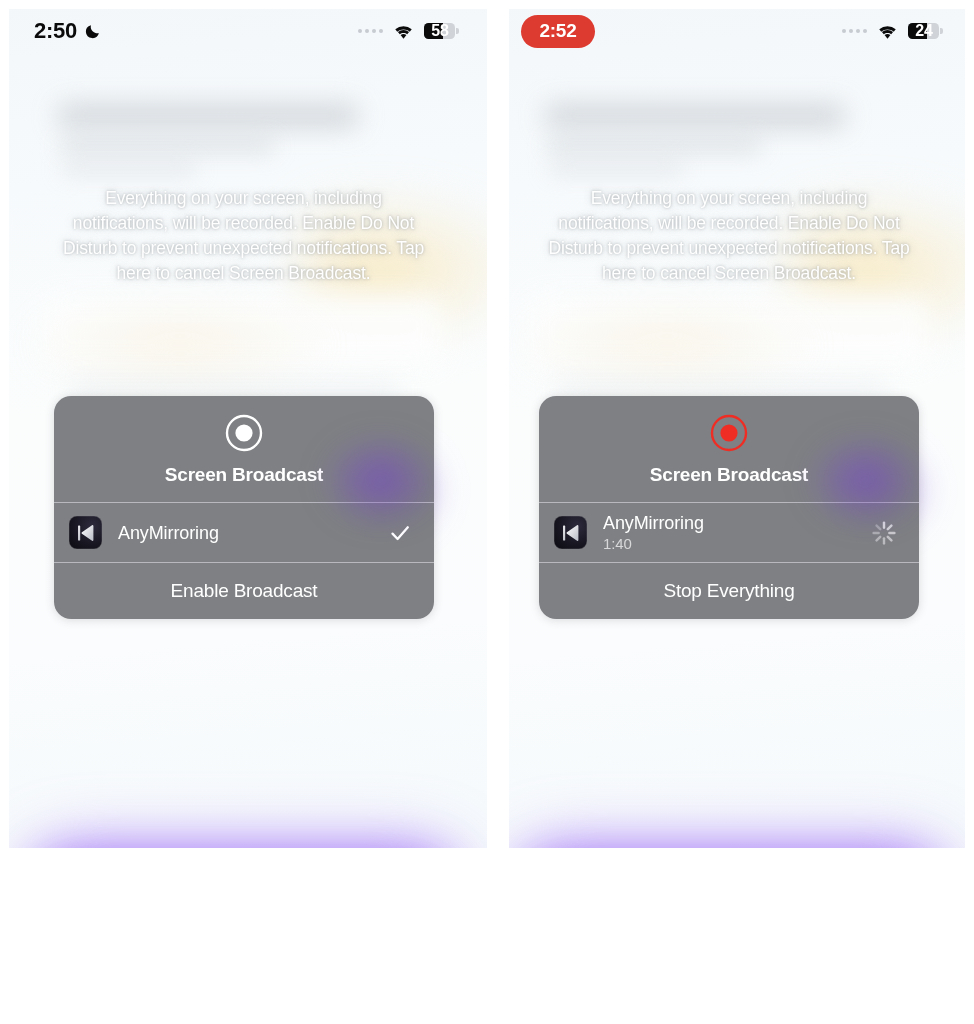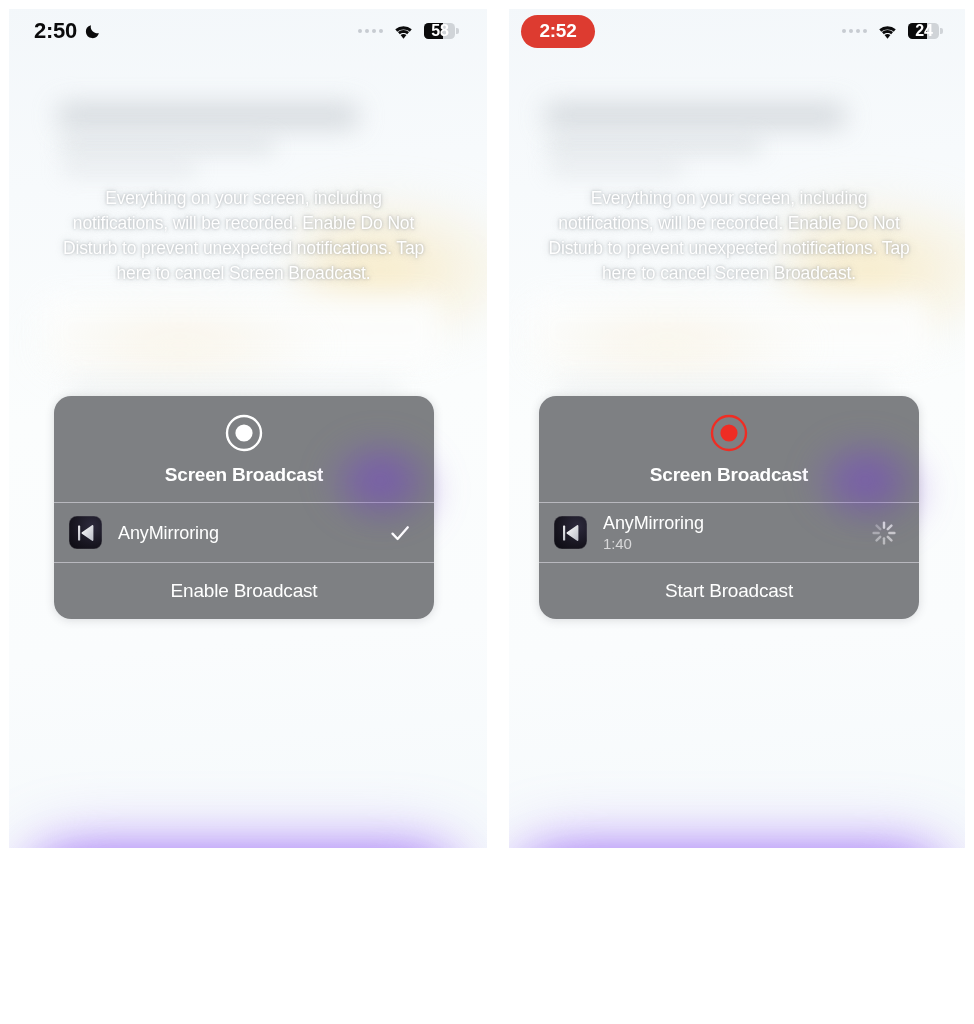--- a/index.html
+++ b/index.html
@@ -513,21 +513,21 @@
               <line x1="6.9" y1="25.1" x2="11.3" y2="20.7" opacity=".6"></line>
               <line x1="3.2" y1="16" x2="9.4" y2="16" opacity=".52"></line>
               <line x1="6.9" y1="6.9" x2="11.3" y2="11.3" opacity=".44"></line>
             </g>
           </svg>
         </div>
 
         <div class="divider"></div>
 
         <div class="action-row">
-          <span class="action-label">Start Broadcast</span>
+          <span class="action-label">Stop Everything</span>
         </div>
       </div>
 
       <div class="home-indicator"></div>
     </div>
   </div>
 
   <div class="gutter"></div>
   <div class="edge-left"></div>
   <div class="edge-right"></div>

